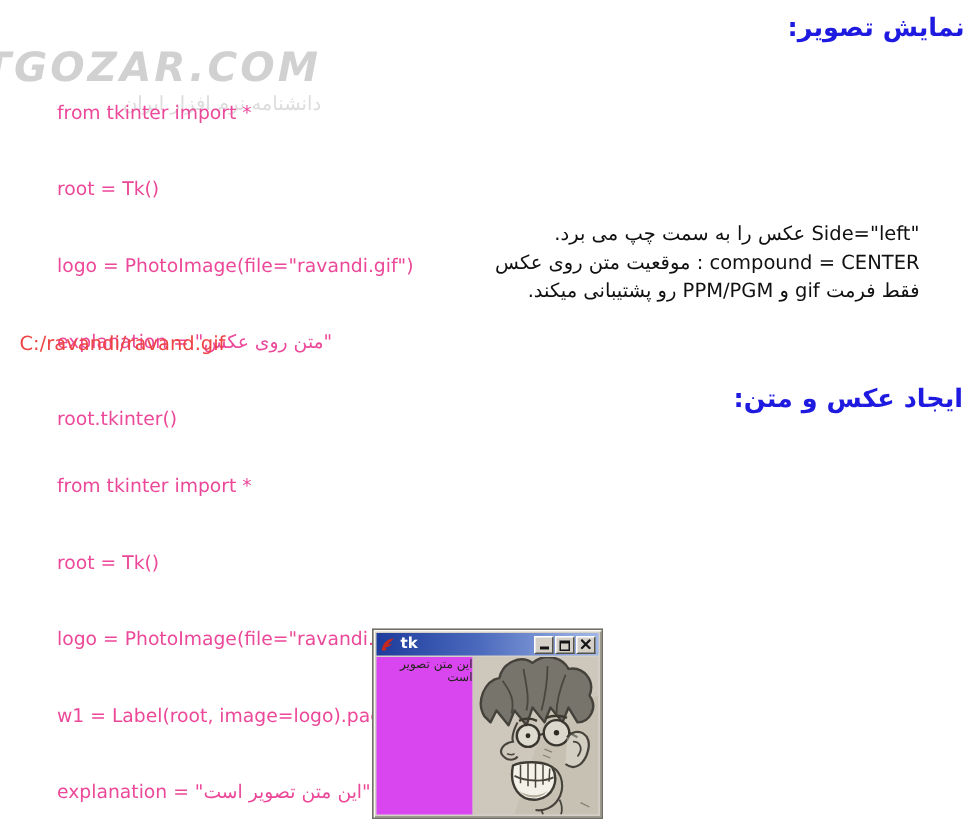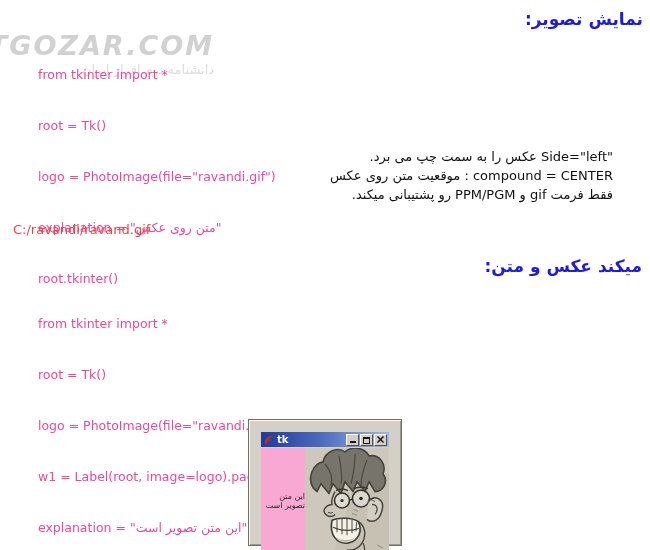--- a/index.html
+++ b/index.html
@@ -18,35 +18,35 @@
   .code { position:absolute; left:38px; color:#ec4899; font-size:12.5px; line-height:17px; z-index:1; white-space:pre; }
   .code1 { top:32px; }
   .code2 { top:281px; }
 
   .notes { position:absolute; top:147px; right:37px; width:600px; direction:rtl; text-align:right;
            color:#101010; font-size:13px; line-height:19px; z-index:1; }
   .filepath { position:absolute; top:222px; left:13px; color:#ef4444; font-size:13px; z-index:1; }
 
   
   .tkwin { position:absolute; left:248px; top:419px; width:154px; height:127px; z-index:1;
-           background:#d4d0c8; border:1px solid #716e64; padding:12px;
+           background:#d4d0c8; border:1px solid #716e64; padding:2px;
            box-shadow: inset 1px 1px 0 #fbfaf7, inset -1px -1px 0 #9c998e; }
   .titlebar { height:15px; display:flex; align-items:center; padding:0 2px;
               background:linear-gradient(90deg,#1d3c9c 0%,#4a68bc 45%,#a0b8e8 100%); }
   .tkicon { width:11px; height:11px; flex:0 0 auto; }
   .tktitle { color:#ffffff; font-weight:bold; font-size:10px; line-height:11px; margin-left:3px; flex:1; }
   .winbtns { display:flex; }
   .wbtn { width:13px; height:12px; margin-left:1px; background:#d4d0c8;
           border:1px solid; border-color:#ffffff #55524b #55524b #ffffff;
           display:flex; align-items:flex-end; justify-content:center; cursor:default; }
   .gmin { width:6px; height:2px; background:#151515; margin-bottom:2px; }
   .gmax { width:7px; height:7px; border:1px solid #151515; border-top-width:2px; margin-bottom:1px; }
   .gclose { margin-bottom:2px; }
   .winbody { display:flex; height:105px; margin-top:1px; }
-  .labelpane { flex:1; background:#f9a8d4; display:flex; align-items:center; justify-content:center;
+  .labelpane { flex:1; background:#d946ef; display:flex; justify-content:center;
                direction:rtl; font-size:8px; color:#26241f; }
   .imgpane { width:84px; height:105px; }
   .imgpane svg { display:block; width:100%; height:100%; }
 </style>
 </head>
 <body>
 
 <div class="page">
 
   <div class="watermark">
@@ -65,21 +65,21 @@
   </div>
 
   <div class="notes">
     <div class="note-line">⁦Side="left"⁩ عکس را به سمت چپ می برد.</div>
     <div class="note-line">⁦compound = CENTER⁩ : موقعیت متن روی عکس</div>
     <div class="note-line">فقط فرمت ⁦gif⁩ و ⁦PPM/PGM⁩ رو پشتیبانی میکند.</div>
   </div>
 
   <div class="filepath">C:/ravandi/ravand.gif</div>
 
-  <div class="heading h2a">میکند عکس و متن:</div>
+  <div class="heading h2a">ایجاد عکس و متن:</div>
 
   <div class="code code2">
     <div class="code-line">from tkinter import *</div>
     <div class="code-line">root = Tk()</div>
     <div class="code-line">logo = PhotoImage(file="ravandi.gif")</div>
     <div class="code-line">w1 = Label(root, image=logo).pack(side="right")</div>
     <div class="code-line">explanation = "این متن تصویر است"</div>
     
     
   </div>

